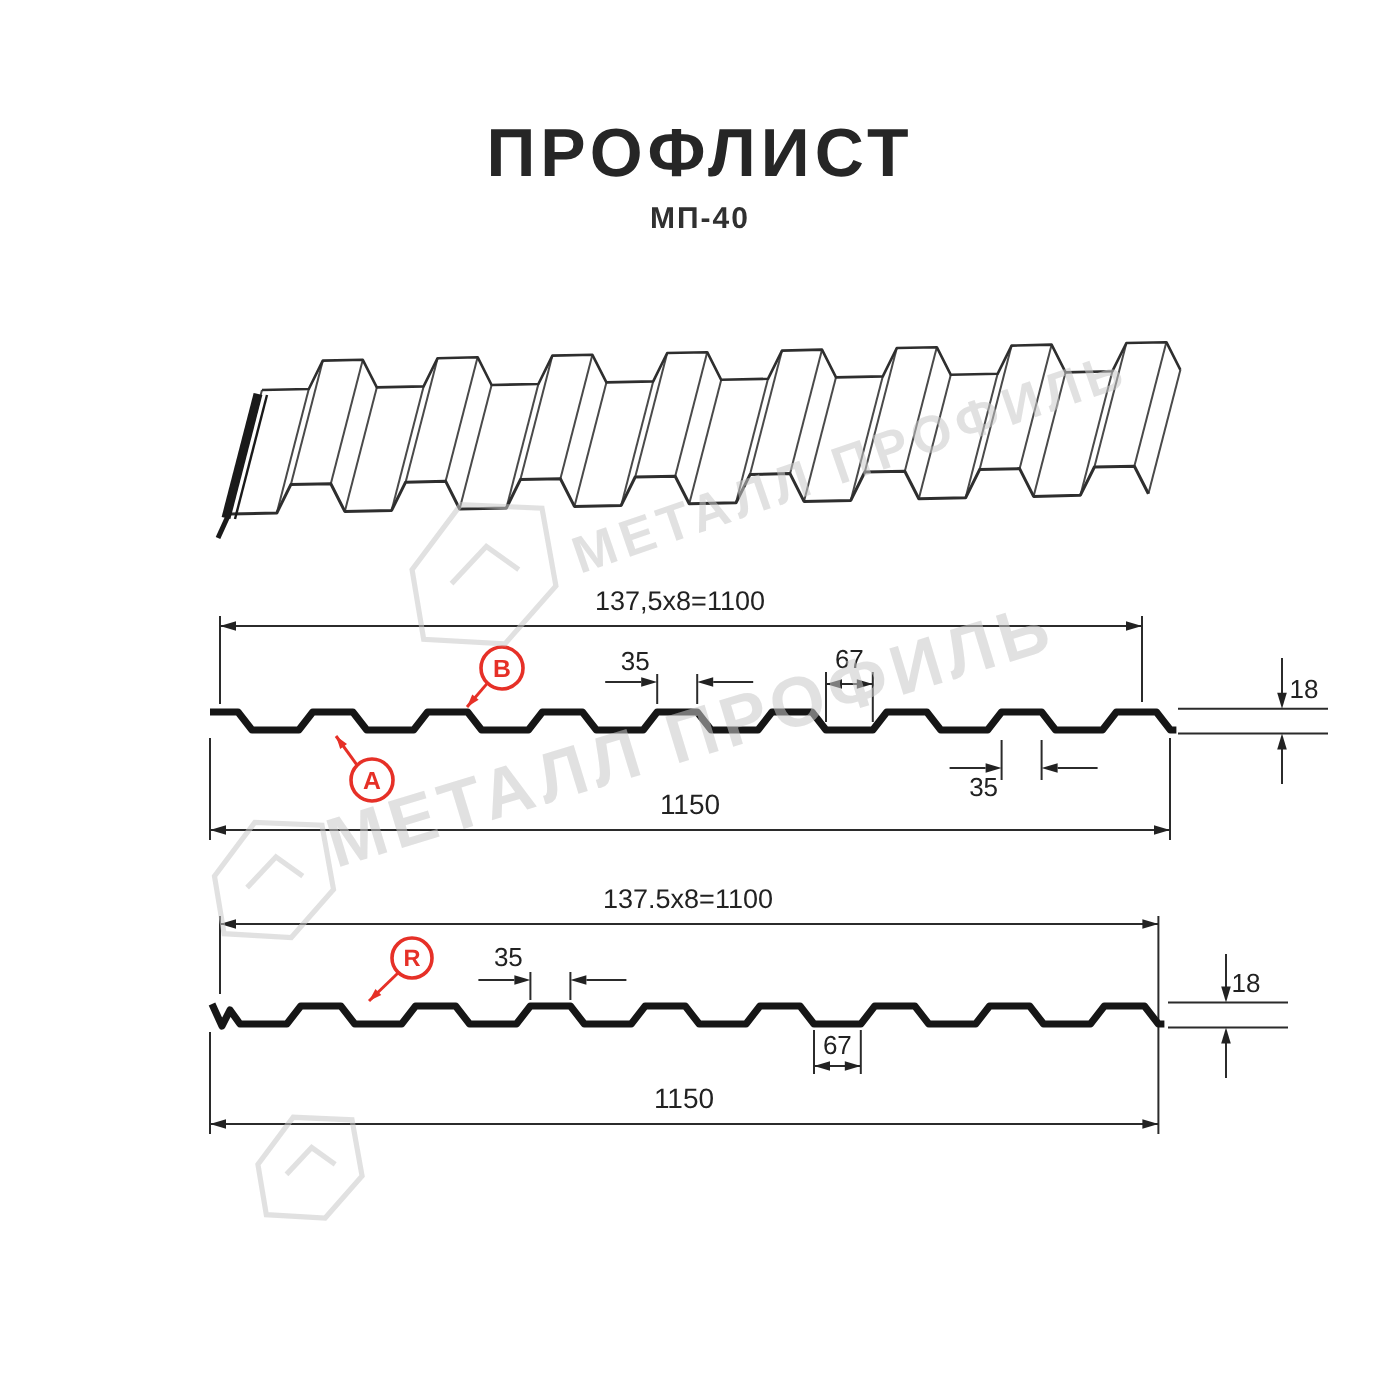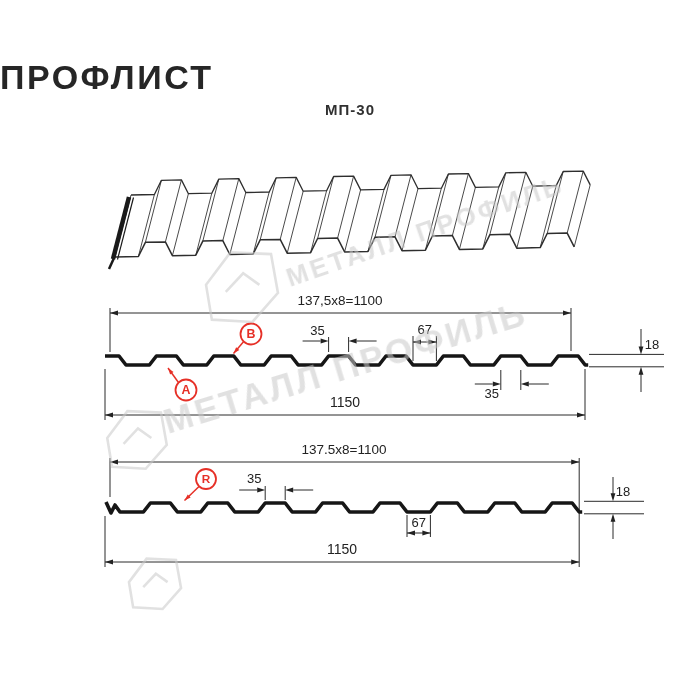--- a/index.html
+++ b/index.html
@@ -1,31 +1,31 @@
 <!DOCTYPE html>
 <html><head>
 <meta charset="utf-8">
 <style>
   html,body{margin:0;padding:0;background:#ffffff;}
   .canvas{position:relative;width:700px;height:700px;background:#fff;overflow:hidden;
           font-family:"Liberation Sans",sans-serif;}
-  .title{position:absolute;top:58px;left:0;width:700px;text-align:left;
+  .title{position:absolute;top:58px;left:0;width:700px;text-align:center;
          font-size:34px;font-weight:bold;letter-spacing:2.5px;color:#262626;}
   .subtitle{position:absolute;top:101px;left:0;width:700px;text-align:center;
          font-size:15px;font-weight:bold;letter-spacing:1px;color:#303030;}
   .footnote{position:absolute;top:617px;left:0;width:700px;text-align:center;
          font-size:16px;font-weight:bold;letter-spacing:0.8px;color:#454545;}
   svg{position:absolute;top:0;left:0;}
 </style>
 </head>
 <body>
 
 <div class="canvas">
   <div class="title">ПРОФЛИСТ</div>
-  <div class="subtitle">МП-30</div>
+  <div class="subtitle">МП-40</div>
   <svg id="draw" width="700" height="700" viewBox="0 0 700 700">
       <g>
         <line x1="115" y1="257" x2="131" y2="195" stroke="#4a4a4a" stroke-width="1"></line>
         <line x1="138.4" y1="256.4852" x2="154.4" y2="194.48520000000002" stroke="#4a4a4a" stroke-width="1"></line>
         <line x1="145.4" y1="242.33120000000002" x2="161.4" y2="180.33120000000002" stroke="#4a4a4a" stroke-width="1"></line>
         <line x1="165.4" y1="241.8912" x2="181.4" y2="179.8912" stroke="#4a4a4a" stroke-width="1"></line>
         <line x1="172.4" y1="255.7372" x2="188.4" y2="193.7372" stroke="#4a4a4a" stroke-width="1"></line>
         <line x1="195.8" y1="255.2224" x2="211.8" y2="193.2224" stroke="#4a4a4a" stroke-width="1"></line>
         <line x1="202.8" y1="241.0684" x2="218.8" y2="179.0684" stroke="#4a4a4a" stroke-width="1"></line>
         <line x1="222.8" y1="240.6284" x2="238.8" y2="178.6284" stroke="#4a4a4a" stroke-width="1"></line>

